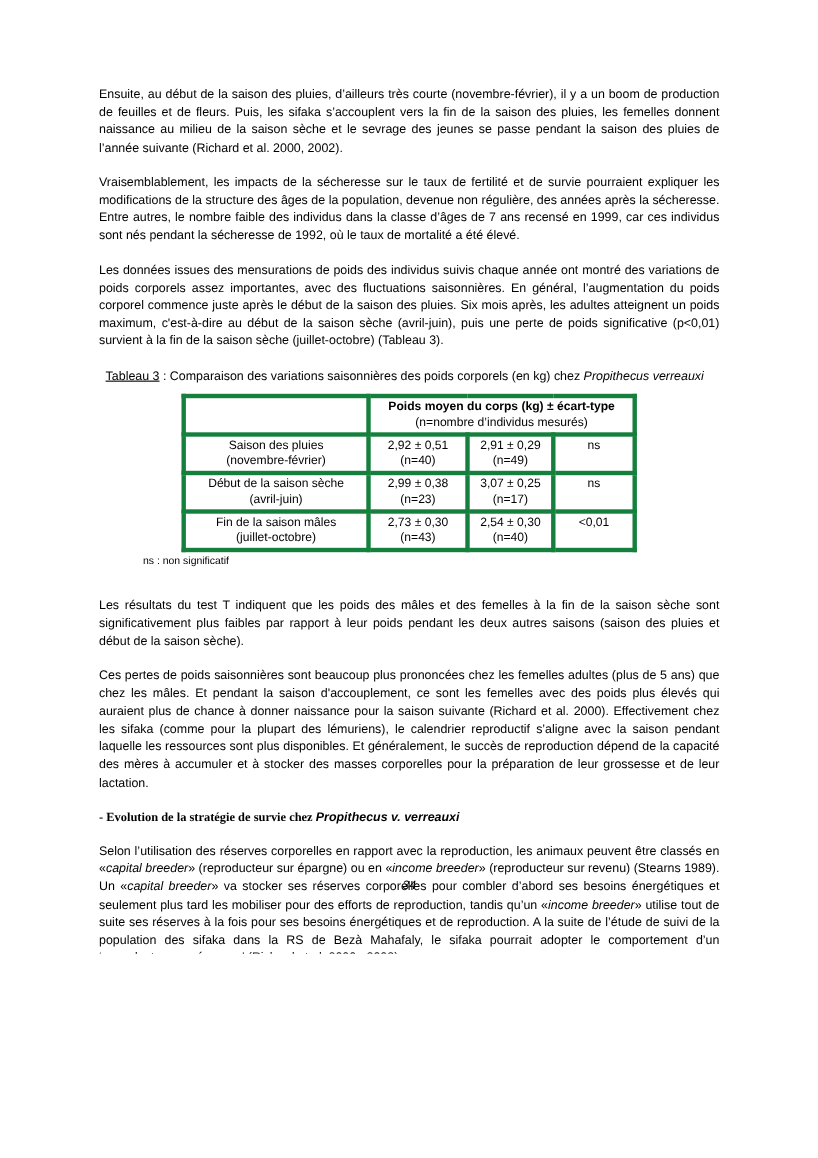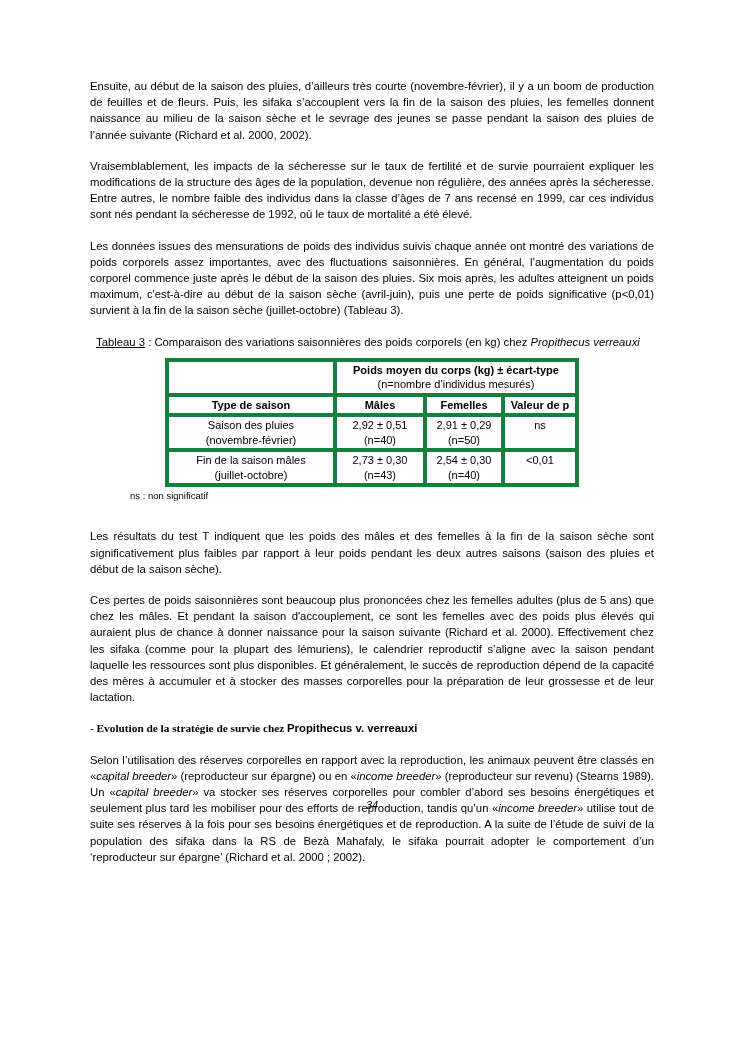--- a/index.html
+++ b/index.html
@@ -60,43 +60,52 @@
         <col class="col-p">
     </colgroup>
     <tbody>
       <tr>
         <td></td>
         <td colspan="3">
           <div class="b">Poids moyen du corps (kg) ± écart-type</div>
           <div>(n=nombre d’individus mesurés)</div>
         </td>
       </tr>
-      <tr>
-        <td class="b">Type de saison</td>
-        <td class="b">Mâles</td>
-        <td class="b">Femelles</td>
-        <td class="b">Valeur de p</td>
-      </tr>
 
       <tr>
         <td>
           <div>Saison des pluies</div>
           <div>(novembre-février)</div>
         </td>
         <td>
           <div>2,92 ± 0,51</div>
           <div>(n=40)</div>
         </td>
         <td>
           <div>2,91 ± 0,29</div>
-          <div>(n=50)</div>
+          <div>(n=49)</div>
         </td>
         <td>ns</td>
       </tr>
 
+      <tr>
+        <td>
+          <div>Début de la saison sèche</div>
+          <div>(avril-juin)</div>
+        </td>
+        <td>
+          <div>2,99 ± 0,38</div>
+          <div>(n=23)</div>
+        </td>
+        <td>
+          <div>3,07 ± 0,25</div>
+          <div>(n=17)</div>
+        </td>
+        <td>ns</td>
+      </tr>
 
       <tr>
         <td>
           <div>Fin de la saison mâles</div>
           <div>(juillet-octobre)</div>
         </td>
         <td>
           <div>2,73 ± 0,30</div>
           <div>(n=43)</div>
         </td>
@@ -107,19 +116,19 @@
         <td>&lt;0,01</td>
       </tr>
     </tbody>
   </table>
 
   <div class="footnote">ns : non significatif</div>
 
   <p class="para"><span>Les résultats du test T indiquent que les poids des mâles et des femelles à la fin de la saison sèche sont significativement plus faibles par rapport à leur poids pendant les deux autres saisons (saison des pluies et début de la saison sèche).</span></p>
   <p class="para"><span>Ces pertes de poids saisonnières sont beaucoup plus prononcées chez les femelles adultes (plus de 5 ans) que chez les mâles. Et pendant la saison d'accouplement, ce sont les femelles avec des poids plus élevés qui auraient plus de chance à donner naissance pour la saison suivante (Richard et al. 2000). Effectivement chez les sifaka (comme pour la plupart des lémuriens), le calendrier reproductif s’aligne avec la saison pendant laquelle les ressources sont plus disponibles. Et généralement, le succès de reproduction dépend de la capacité des mères à accumuler et à stocker des masses corporelles pour la préparation de leur grossesse et de leur lactation.</span></p>
 
-  <p class="para heading"><span style="font-weight: bold; font-family: Liberation Serif, serif;">- Evolution de la stratégie de survie chez </span><span style="font-weight: bold;">Propithecus v. verreauxi</span></p>
+  <p class="para heading"><span style="font-weight: bold; font-family: Liberation Serif, serif;">- Evolution de la stratégie de survie chez </span><span style="font-style: italic; font-weight: bold;">Propithecus v. verreauxi</span></p>
 
   <p class="para"><span>Selon l’utilisation des réserves corporelles en rapport avec la reproduction, les animaux peuvent être classés en «</span><span style="font-style: italic;">capital breeder</span><span>» (reproducteur sur épargne) ou en «</span><span style="font-style: italic;">income breeder</span><span>» (reproducteur sur revenu) (Stearns 1989). Un «</span><span style="font-style: italic;">capital breeder</span><span>» va stocker ses réserves corporelles pour combler d’abord ses besoins énergétiques et seulement plus tard les mobiliser pour des efforts de reproduction, tandis qu’un «</span><span style="font-style: italic;">income breeder</span><span>» utilise tout de suite ses réserves à la fois pour ses besoins énergétiques et de reproduction. A la suite de l’étude de suivi de la population des sifaka dans la RS de Bezà Mahafaly, le sifaka pourrait adopter le comportement d’un ‘reproducteur sur épargne’ (Richard et al. 2000 ; 2002).</span></p>
 
   <div class="pagenum">34</div>
 
 </div>
 
 </body></html>

